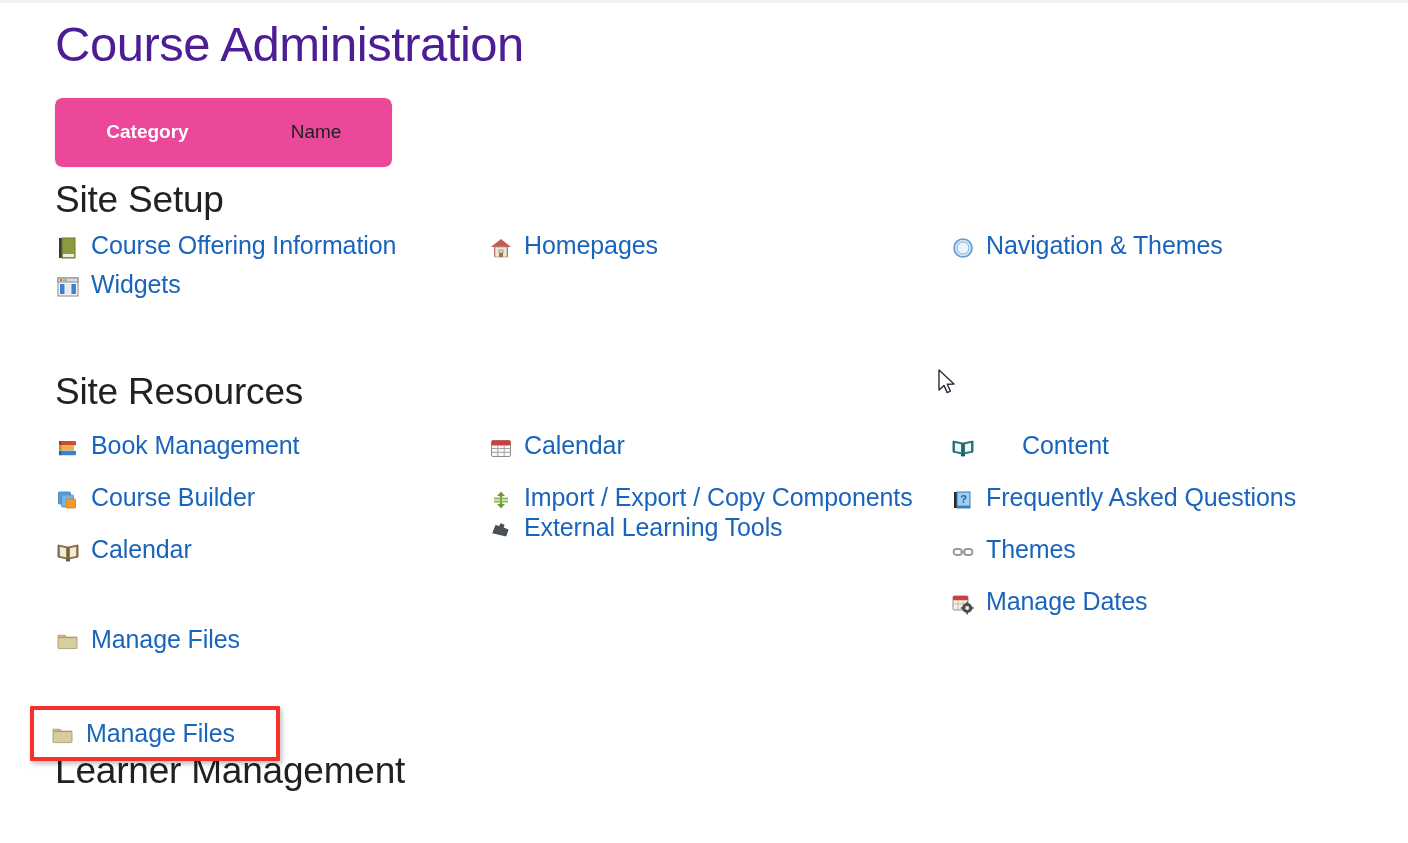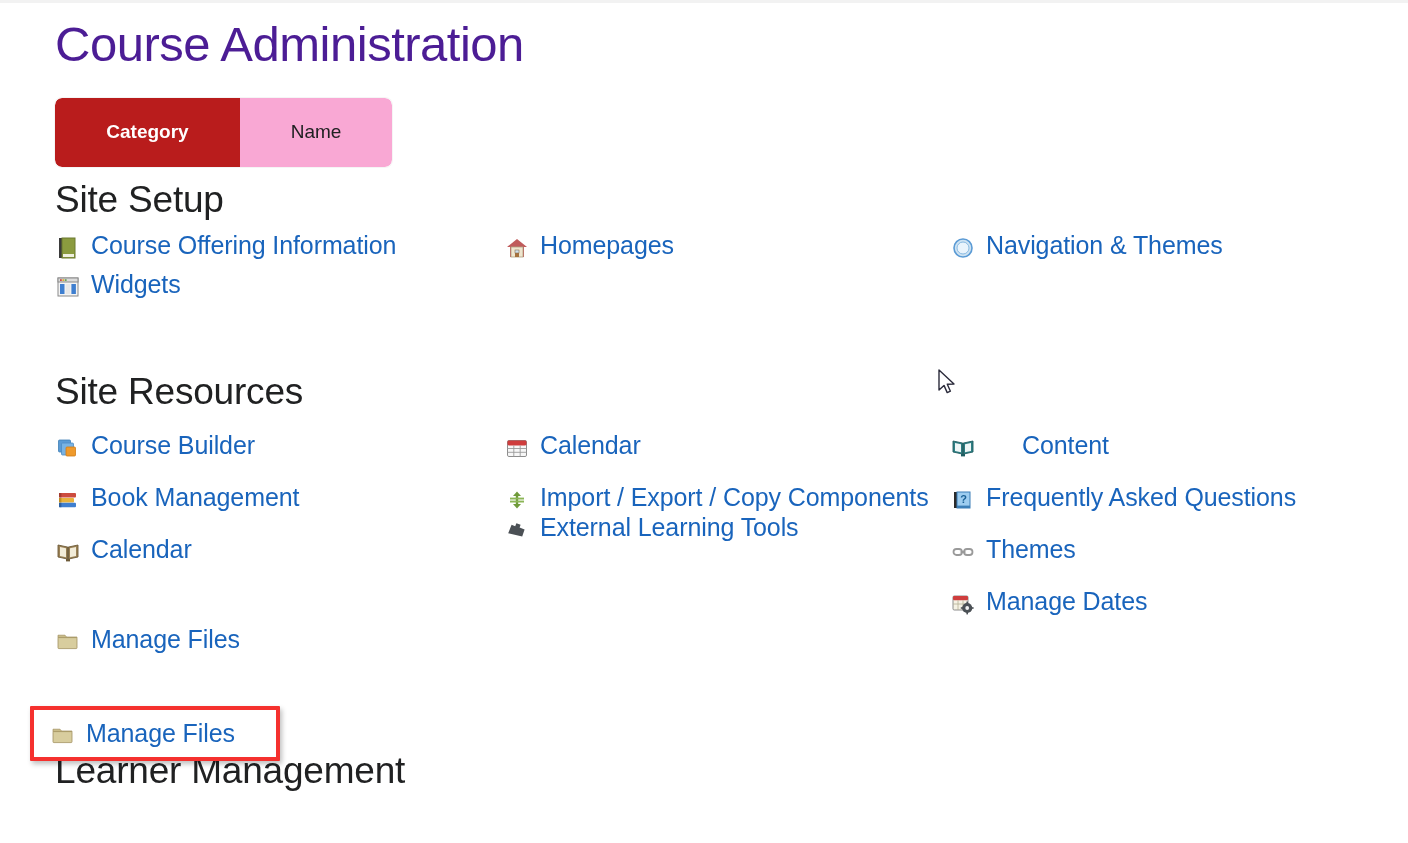--- a/index.html
+++ b/index.html
@@ -53,28 +53,28 @@
     font-family: "Liberation Sans", sans-serif;
     font-size: 19px;
     height: 69px;
     cursor: pointer;
     padding: 0;
     display: flex;
     align-items: center;
     justify-content: center;
   }
   .toggle-btn.active {
-    background: #b91c1c;
+    background: #ec4899;
     color: #ffffff;
     font-weight: 700;
     width: 185px;
     border-radius: 7px 0 0 7px;
   }
   .toggle-btn.inactive {
-    background: #f9a8d4;
+    background: #ec4899;
     color: #202122;
     font-weight: 400;
     width: 152px;
     border-radius: 0 7px 7px 0;
   }
 
   
   .section-heading {
     margin: 0;
     padding: 10px 4px 0 55px;
@@ -89,21 +89,21 @@
   .link-grid {
     position: relative;
     padding-left: 46px;
     text-align: right;
   }
   .col {
     position: absolute;
     top: 0;
   }
   .col-1 { left: 55px;  width: 440px; }
-  .col-2 { left: 504px; width: 440px; }
+  .col-2 { left: 488px; width: 440px; }
   .col-3 { left: 950px; width: 440px; }
 
   .tool-link {
     display: flex;
     align-items: flex-start;
     text-decoration: none;
     margin-bottom: 9px;
     line-height: 1.16;
   }
   .tool-link .label {
@@ -215,39 +215,39 @@
 
   
   <h2 class="section-heading">Site Resources</h2>
 
   <div class="link-grid" style="height:315px; margin-top:16px;">
 
     <div class="col col-1">
       <a class="tool-link" href="#" style="margin-bottom:22px;">
         <span class="ico">
           <svg width="26" height="26" viewBox="0 0 26 26">
-            <rect x="3.5" y="5" width="12" height="12" rx="1" fill="#5b9bd5" stroke="#3f7fb5" stroke-width="0.8"></rect>
-            <rect x="6.5" y="8" width="12" height="12" rx="1" fill="#79b3e3" stroke="#4d8cc4" stroke-width="0.8"></rect>
-            <rect x="11" y="12" width="9.5" height="9" rx="1" fill="#ef9a2c" stroke="#cf7c18" stroke-width="0.8"></rect>
-          </svg>
-        </span>
-        <span class="label">Course Builder</span>
-      </a>
-      <a class="tool-link" href="#" style="margin-bottom:22px;">
-        <span class="ico">
-          <svg width="26" height="26" viewBox="0 0 26 26">
             <rect x="4" y="6" width="17" height="4.4" rx="1" fill="#cc4b3e"></rect>
             <rect x="4" y="11" width="15" height="4.4" rx="1" fill="#e8b23c"></rect>
             <rect x="4" y="15.8" width="17" height="4.4" rx="1" fill="#3f7fd0"></rect>
             <rect x="4" y="6" width="2.4" height="4.4" fill="#a33a2f"></rect>
             <rect x="4" y="11" width="2.4" height="4.4" fill="#c08f22"></rect>
             <rect x="4" y="15.8" width="2.4" height="4.4" fill="#2d5fa0"></rect>
           </svg>
         </span>
         <span class="label">Book Management</span>
+      </a>
+      <a class="tool-link" href="#" style="margin-bottom:22px;">
+        <span class="ico">
+          <svg width="26" height="26" viewBox="0 0 26 26">
+            <rect x="3.5" y="5" width="12" height="12" rx="1" fill="#5b9bd5" stroke="#3f7fb5" stroke-width="0.8"></rect>
+            <rect x="6.5" y="8" width="12" height="12" rx="1" fill="#79b3e3" stroke="#4d8cc4" stroke-width="0.8"></rect>
+            <rect x="11" y="12" width="9.5" height="9" rx="1" fill="#ef9a2c" stroke="#cf7c18" stroke-width="0.8"></rect>
+          </svg>
+        </span>
+        <span class="label">Course Builder</span>
       </a>
       <a class="tool-link" href="#" style="margin-bottom:60px;">
         <span class="ico">
           <svg width="26" height="26" viewBox="0 0 26 26">
             <path d="M3 6 L12.4 8 L12.4 20 L3 18 Z" fill="#9b8256" stroke="#6d5a38" stroke-width="0.9"></path>
             <path d="M23 6 L13.6 8 L13.6 20 L23 18 Z" fill="#9b8256" stroke="#6d5a38" stroke-width="0.9"></path>
             <path d="M5 8 L11 9.3 L11 18.2 L5 16.9 Z" fill="#f2ecd8"></path>
             <path d="M21 8 L15 9.3 L15 18.2 L21 16.9 Z" fill="#f2ecd8"></path>
             <rect x="12.4" y="7.6" width="1.2" height="12.6" fill="#6d5a38"></rect>
             <rect x="11" y="20" width="4" height="2.4" fill="#6d5a38"></rect>

